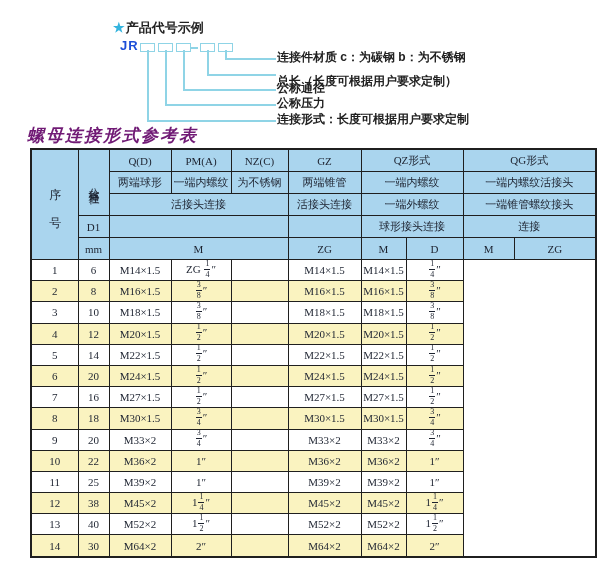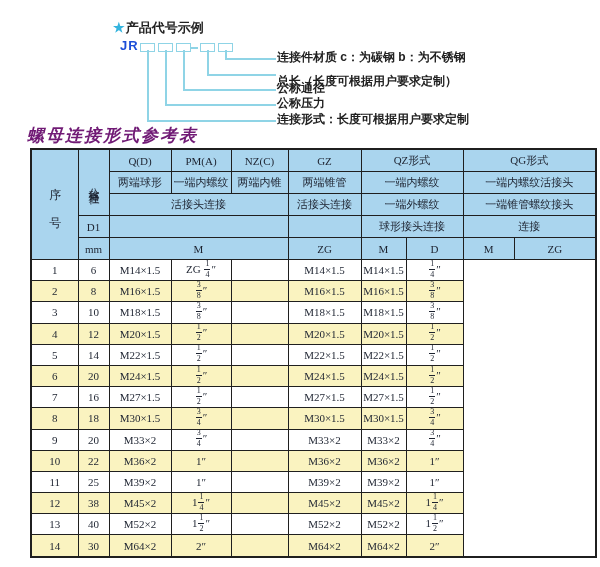--- a/index.html
+++ b/index.html
@@ -95,21 +95,21 @@
         <th>Q(D)</th>
         <th>PM(A)</th>
         <th>NZ(C)</th>
         <th>GZ</th>
         <th colspan="2">QZ形式</th>
         <th colspan="2">QG形式</th>
       </tr>
       <tr>
         <th>两端球形</th>
         <th>一端内螺纹</th>
-        <th>两端内锥</th>
+        <th>为不锈钢</th>
         <th>两端锥管</th>
         <th colspan="2">一端内螺纹</th>
         <th colspan="2">一端内螺纹活接头</th>
       </tr>
       <tr>
         <th colspan="3">活接头连接</th>
         <th>活接头连接</th>
         <th colspan="2">一端外螺纹</th>
         <th colspan="2">一端锥管螺纹接头</th>
       </tr>

